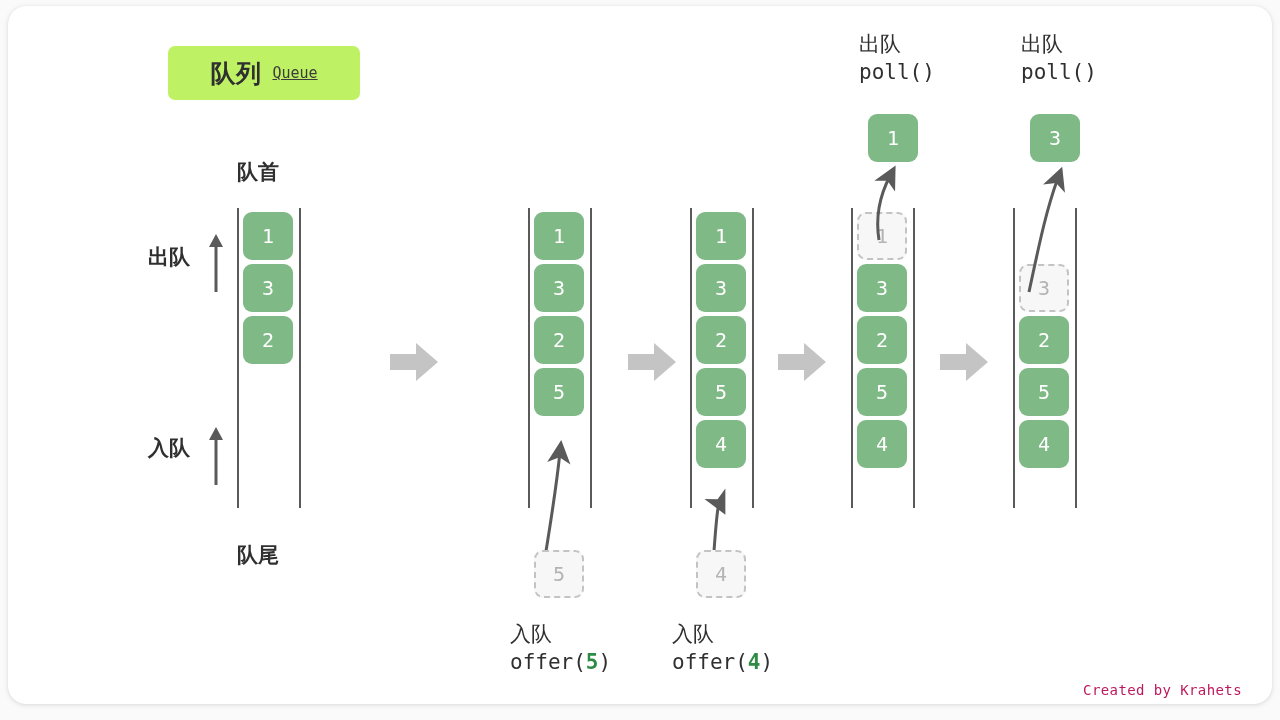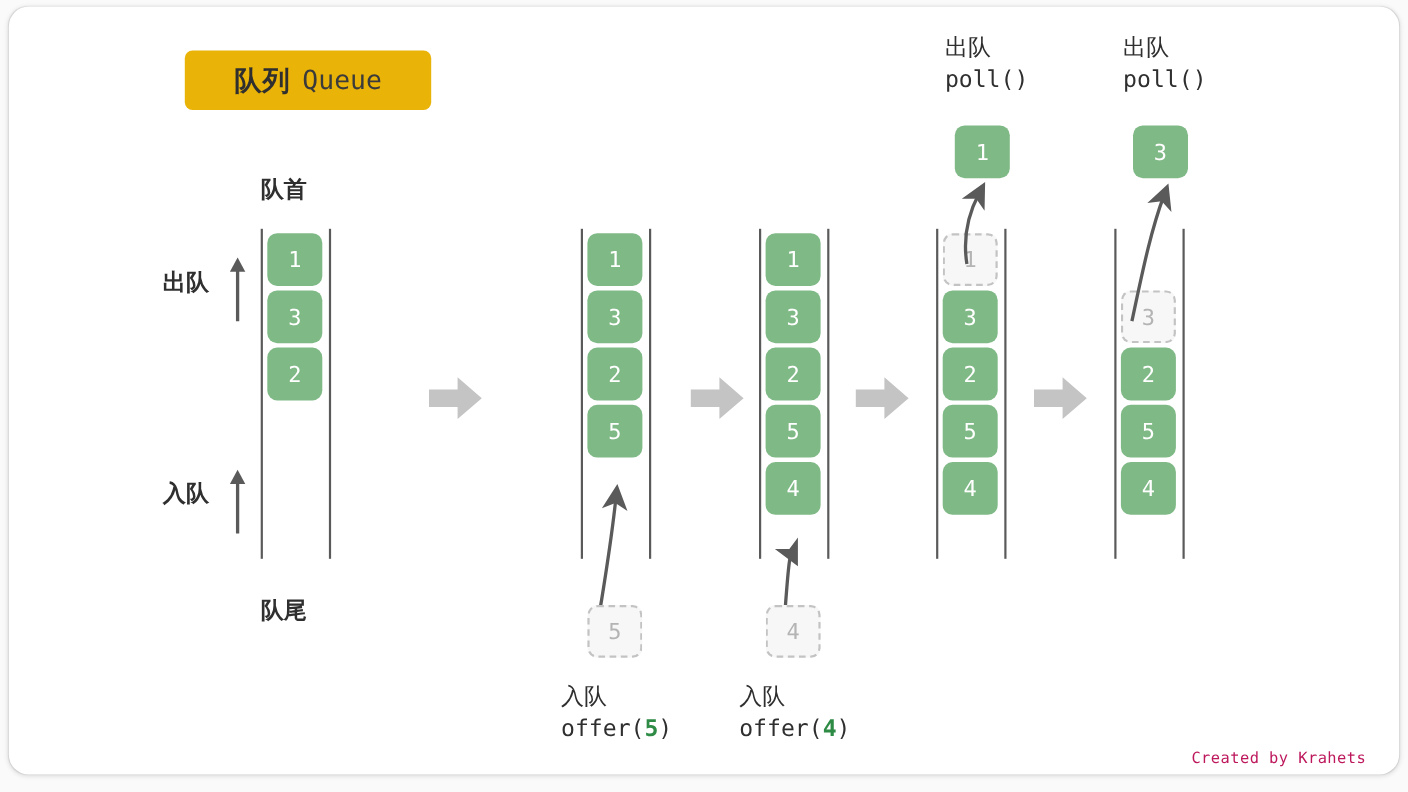--- a/index.html
+++ b/index.html
@@ -31,39 +31,40 @@
     background: #ffffff;
     border-radius: 18px;
     box-shadow: 0 1px 5px rgba(0,0,0,0.13), 0 0 1px rgba(0,0,0,0.10);
   }
 
   
   .title-badge {
     position: absolute;
     left: 168px;
     top: 46px;
-    width: 224px;
+    width: 192px;
     height: 54px;
-    background: #eab308;
+    background: #bef264;
     border-radius: 7px;
     display: flex;
     align-items: center;
     justify-content: center;
     gap: 11px;
   }
   .title-cn {
     font-size: 25px;
     font-weight: bold;
     color: #2f2f2f;
     letter-spacing: 0.5px;
   }
   .title-en {
     font-family: "DejaVu Sans Mono", "Liberation Mono", monospace;
-    font-size: 24px;
+    font-size: 15px;
     color: #3b3b3b;
+    text-decoration: underline;
   }
 
   
   .head-label, .tail-label {
     position: absolute;
     font-size: 21px;
     font-weight: bold;
     color: #2f2f2f;
     white-space: nowrap;
   }

